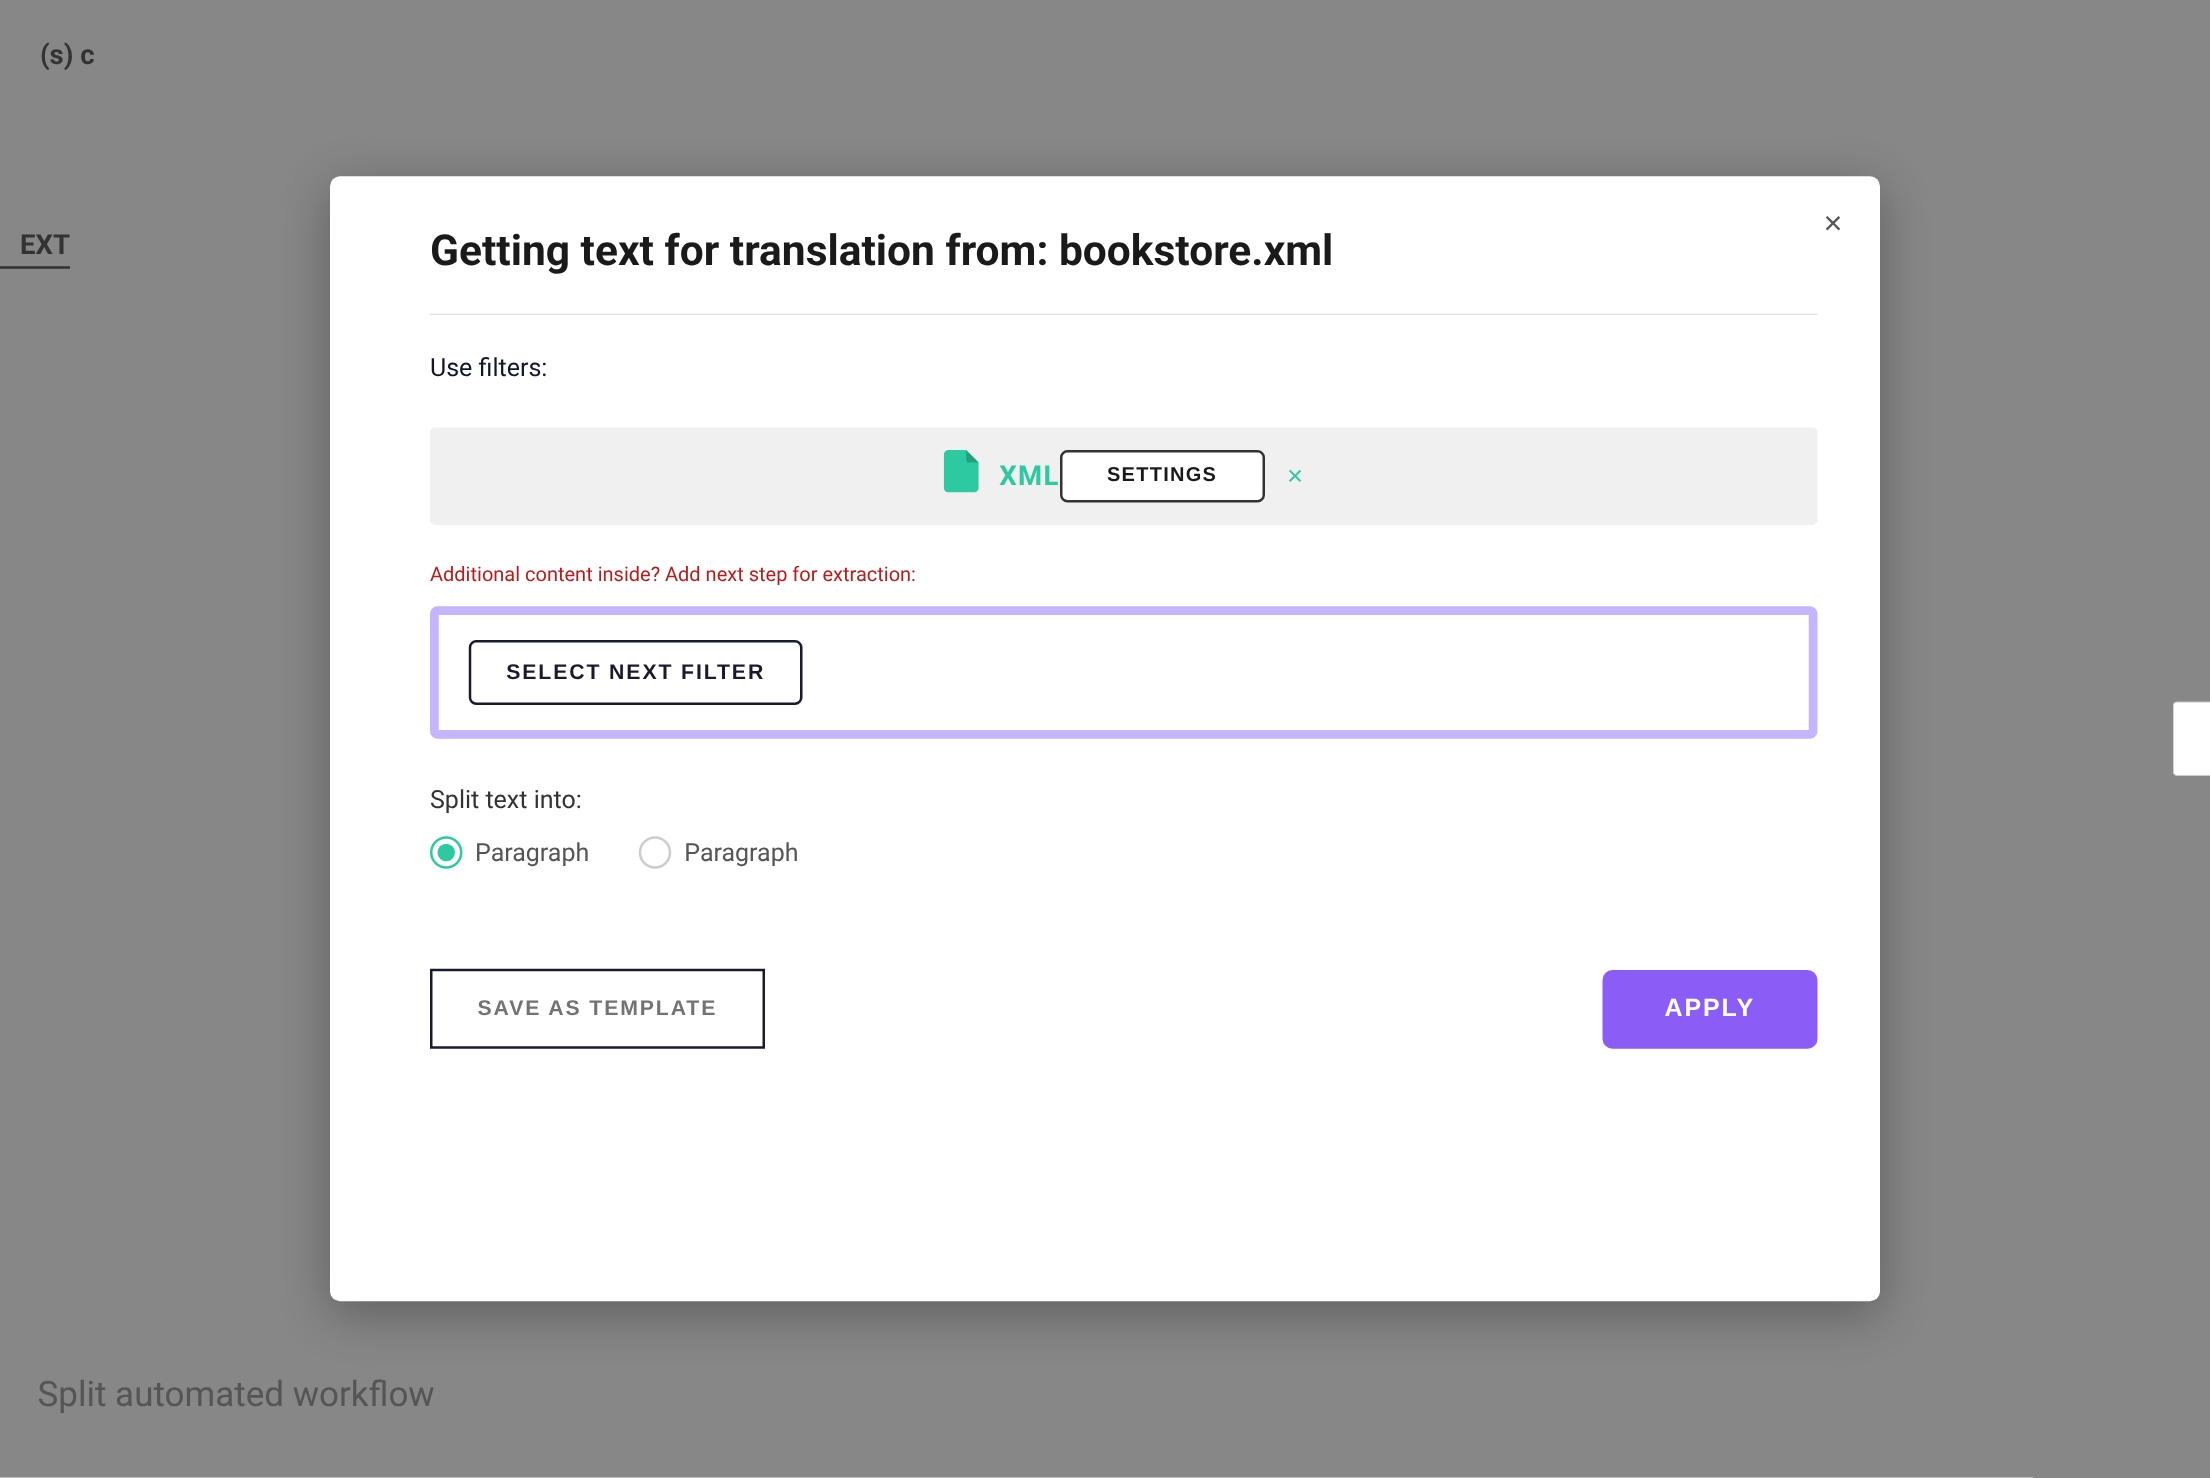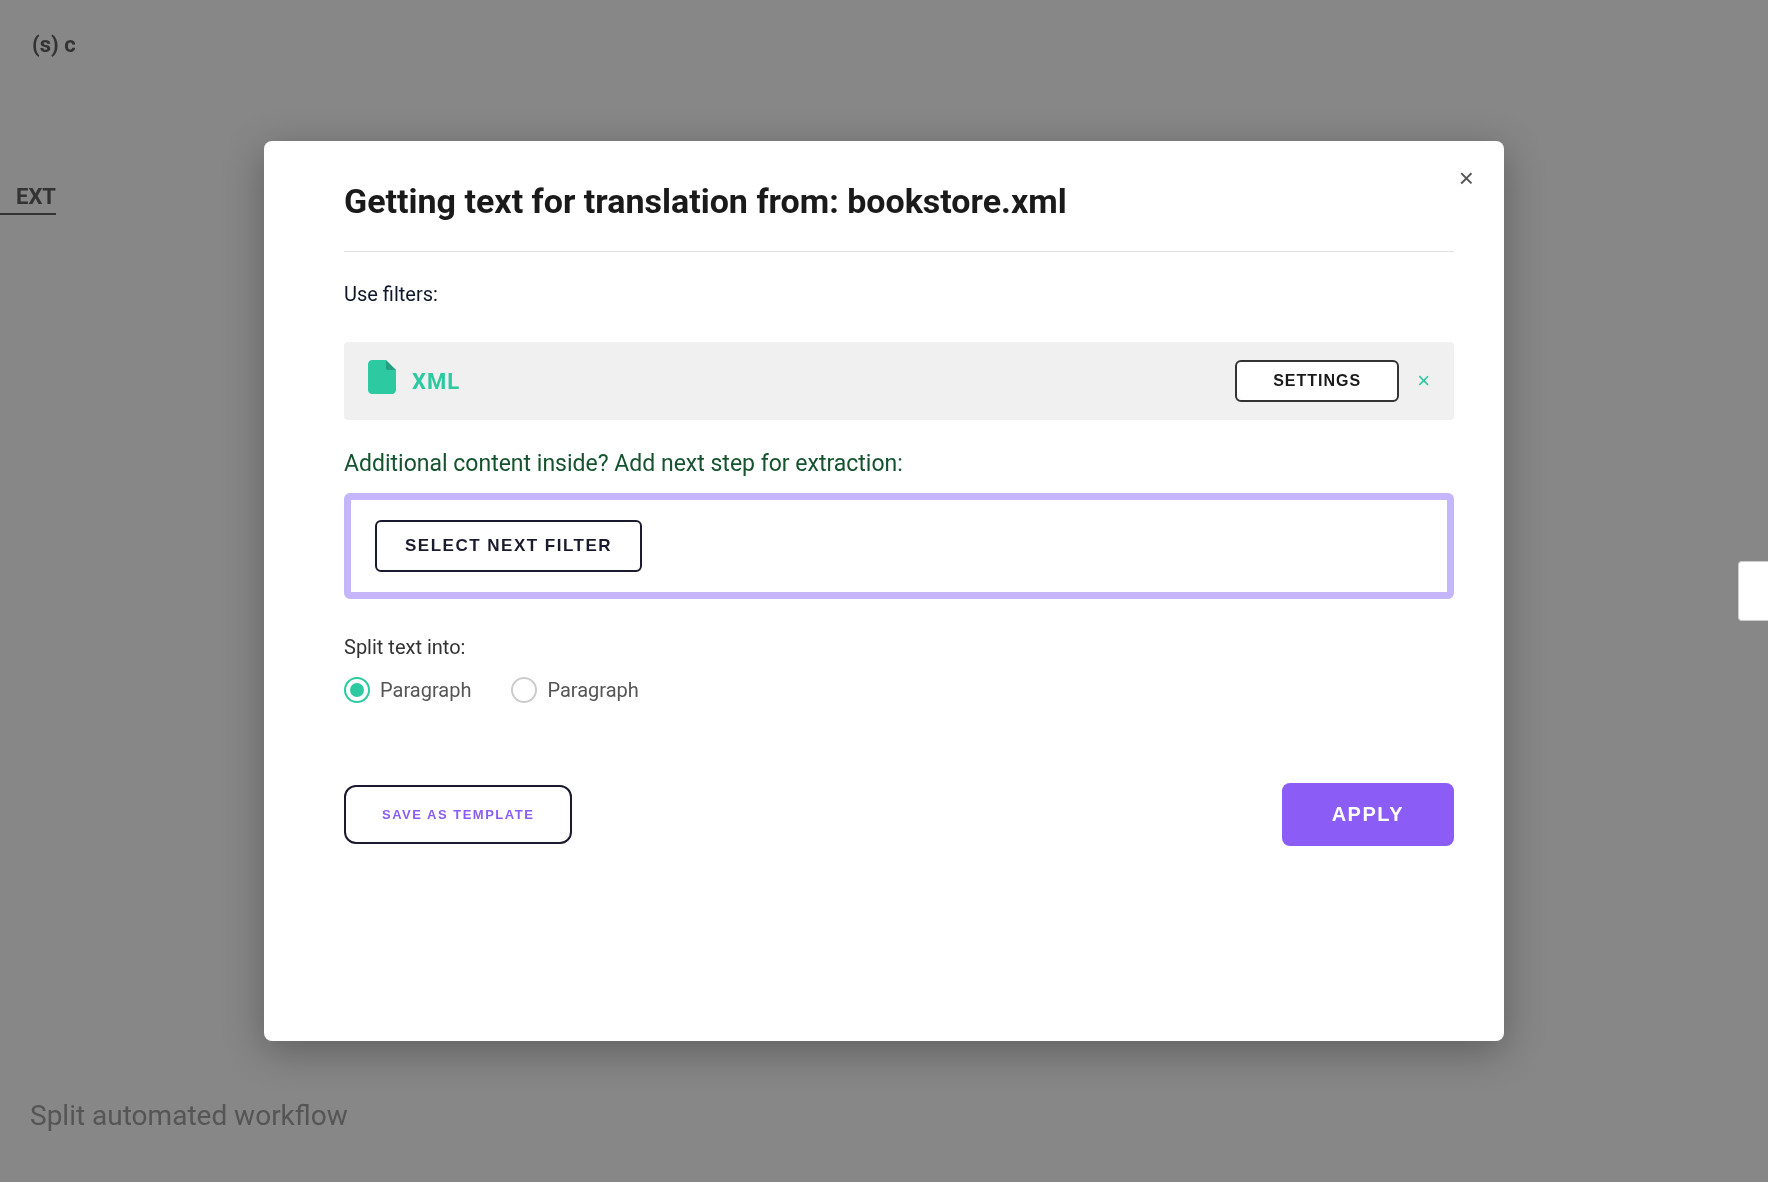--- a/index.html
+++ b/index.html
@@ -112,21 +112,21 @@
       color: #0f172a;
       margin-bottom: 36px;
     }
 
     
     .filter-row {
       background: #f0f0f0;
       border-radius: 4px;
       display: flex;
       align-items: center;
-      justify-content: space-between;
+      justify-content: center;
       padding: 18px 24px;
       margin-bottom: 30px;
     }
 
     .filter-left {
       display: flex;
       align-items: center;
       gap: 16px;
     }
 
@@ -164,22 +164,22 @@
       background: none;
       border: none;
       cursor: pointer;
       color: #2dc9a0;
       font-size: 22px;
       line-height: 1;
     }
 
     
     .additional-label {
-      font-size: 23px;
-      color: #14532d;
+      font-size: 16px;
+      color: #b91c1c;
       margin-bottom: 16px;
     }
 
     .next-filter-box {
       border: 7px solid #c4b5fd;
       border-radius: 6px;
       padding: 20px 24px;
       margin-bottom: 36px;
     }
 
@@ -247,27 +247,27 @@
     .modal-footer {
       display: flex;
       justify-content: space-between;
       align-items: center;
       margin-top: 80px;
     }
 
     .save-template-btn {
       border: 2.5px solid #1a1a2e;
       background: white;
-      border-radius: 12px;
+      border-radius: 0;
       padding: 20px 36px;
-      font-size: 13px;
+      font-size: 17px;
       font-weight: 800;
       letter-spacing: 1.5px;
       cursor: pointer;
-      color: #8b5cf6;
+      color: #737373;
       text-transform: uppercase;
     }
 
     .apply-btn {
       background: #8b5cf6;
       border: none;
       border-radius: 8px;
       padding: 20px 50px;
       font-size: 20px;
       font-weight: 800;

